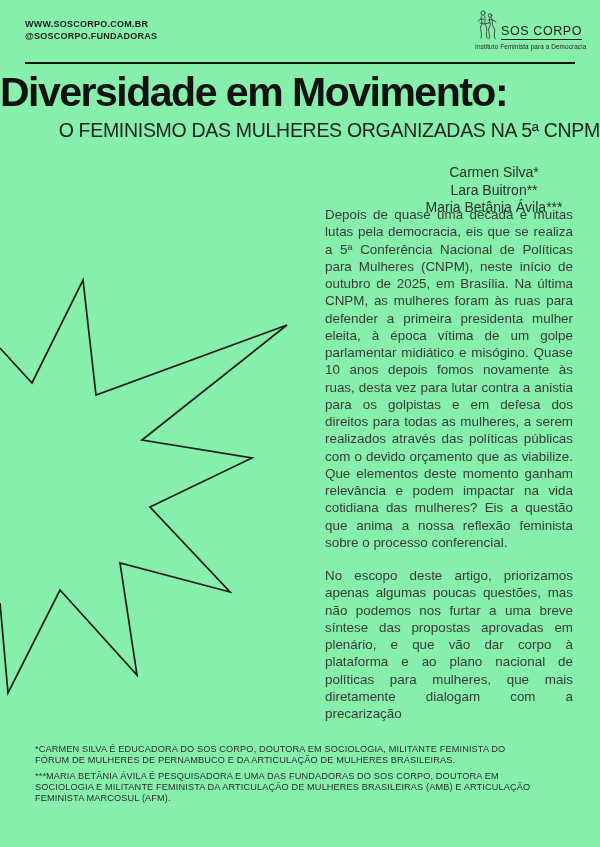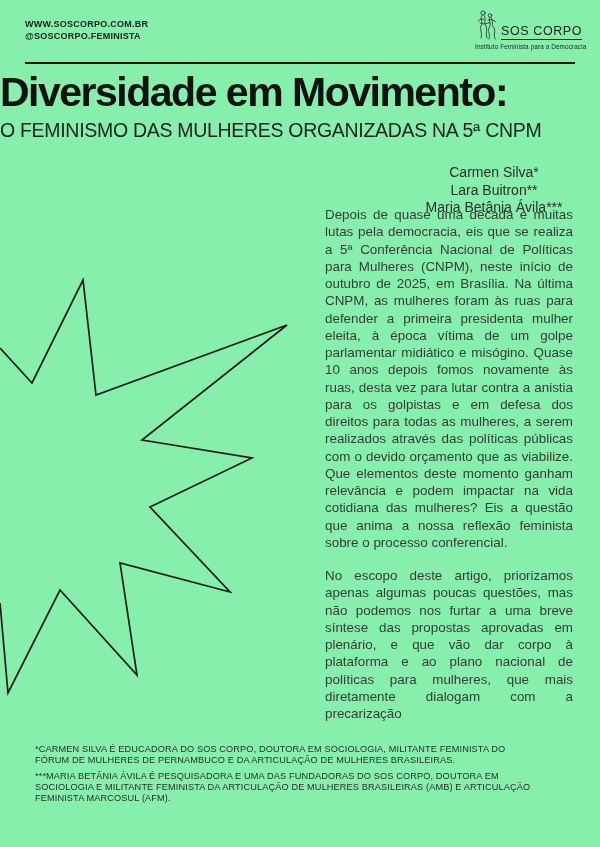--- a/index.html
+++ b/index.html
@@ -35,21 +35,21 @@
 
   
   .title{
     position:absolute;left:0;right:0;top:70px;
     text-align:left;
     font-size:41px;font-weight:700;letter-spacing:-1.5px;
     color:#121212;line-height:1.1;
   }
   .subtitle{
     position:absolute;left:0;right:0;top:119px;
-    text-align:left;
+    text-align:right;
     font-size:19.5px;font-weight:400;letter-spacing:-.3px;
     color:#242424;
   }
 
   
   .authors{
     position:absolute;left:384px;top:164px;width:220px;
     text-align:center;
     font-size:14px;line-height:17.5px;color:#2e2e2e;
   }
@@ -73,21 +73,21 @@
   }
   .footnotes p{margin:0 0 5.5px 0;}
 </style>
 </head>
 <body>
 
 <div class="page">
 
   <div class="header-left">
     <div>WWW.SOSCORPO.COM.BR</div>
-    <div>@SOSCORPO.FEMINISTA</div>
+    <div>@SOSCORPO.FUNDADORAS</div>
   </div>
 
   <div class="logo">
     <div class="logo-top">
       <svg class="logo-mark" viewBox="0 0 24 31" fill="none" stroke="#3a3a3a" stroke-width="0.9" stroke-linecap="round">
         <circle cx="8" cy="4" r="2.1"></circle>
         <circle cx="15" cy="6.5" r="1.8"></circle>
         <path d="M7,6.5 C4,10 9,13 6,17 C4,20 8,23 6,29"></path>
         <path d="M9,6.5 C12,10 8,14 11,17 C13,20 10,24 12,29"></path>
         <path d="M15,8.5 C13,12 17,15 14,19 C12,22 16,25 14,30"></path>

